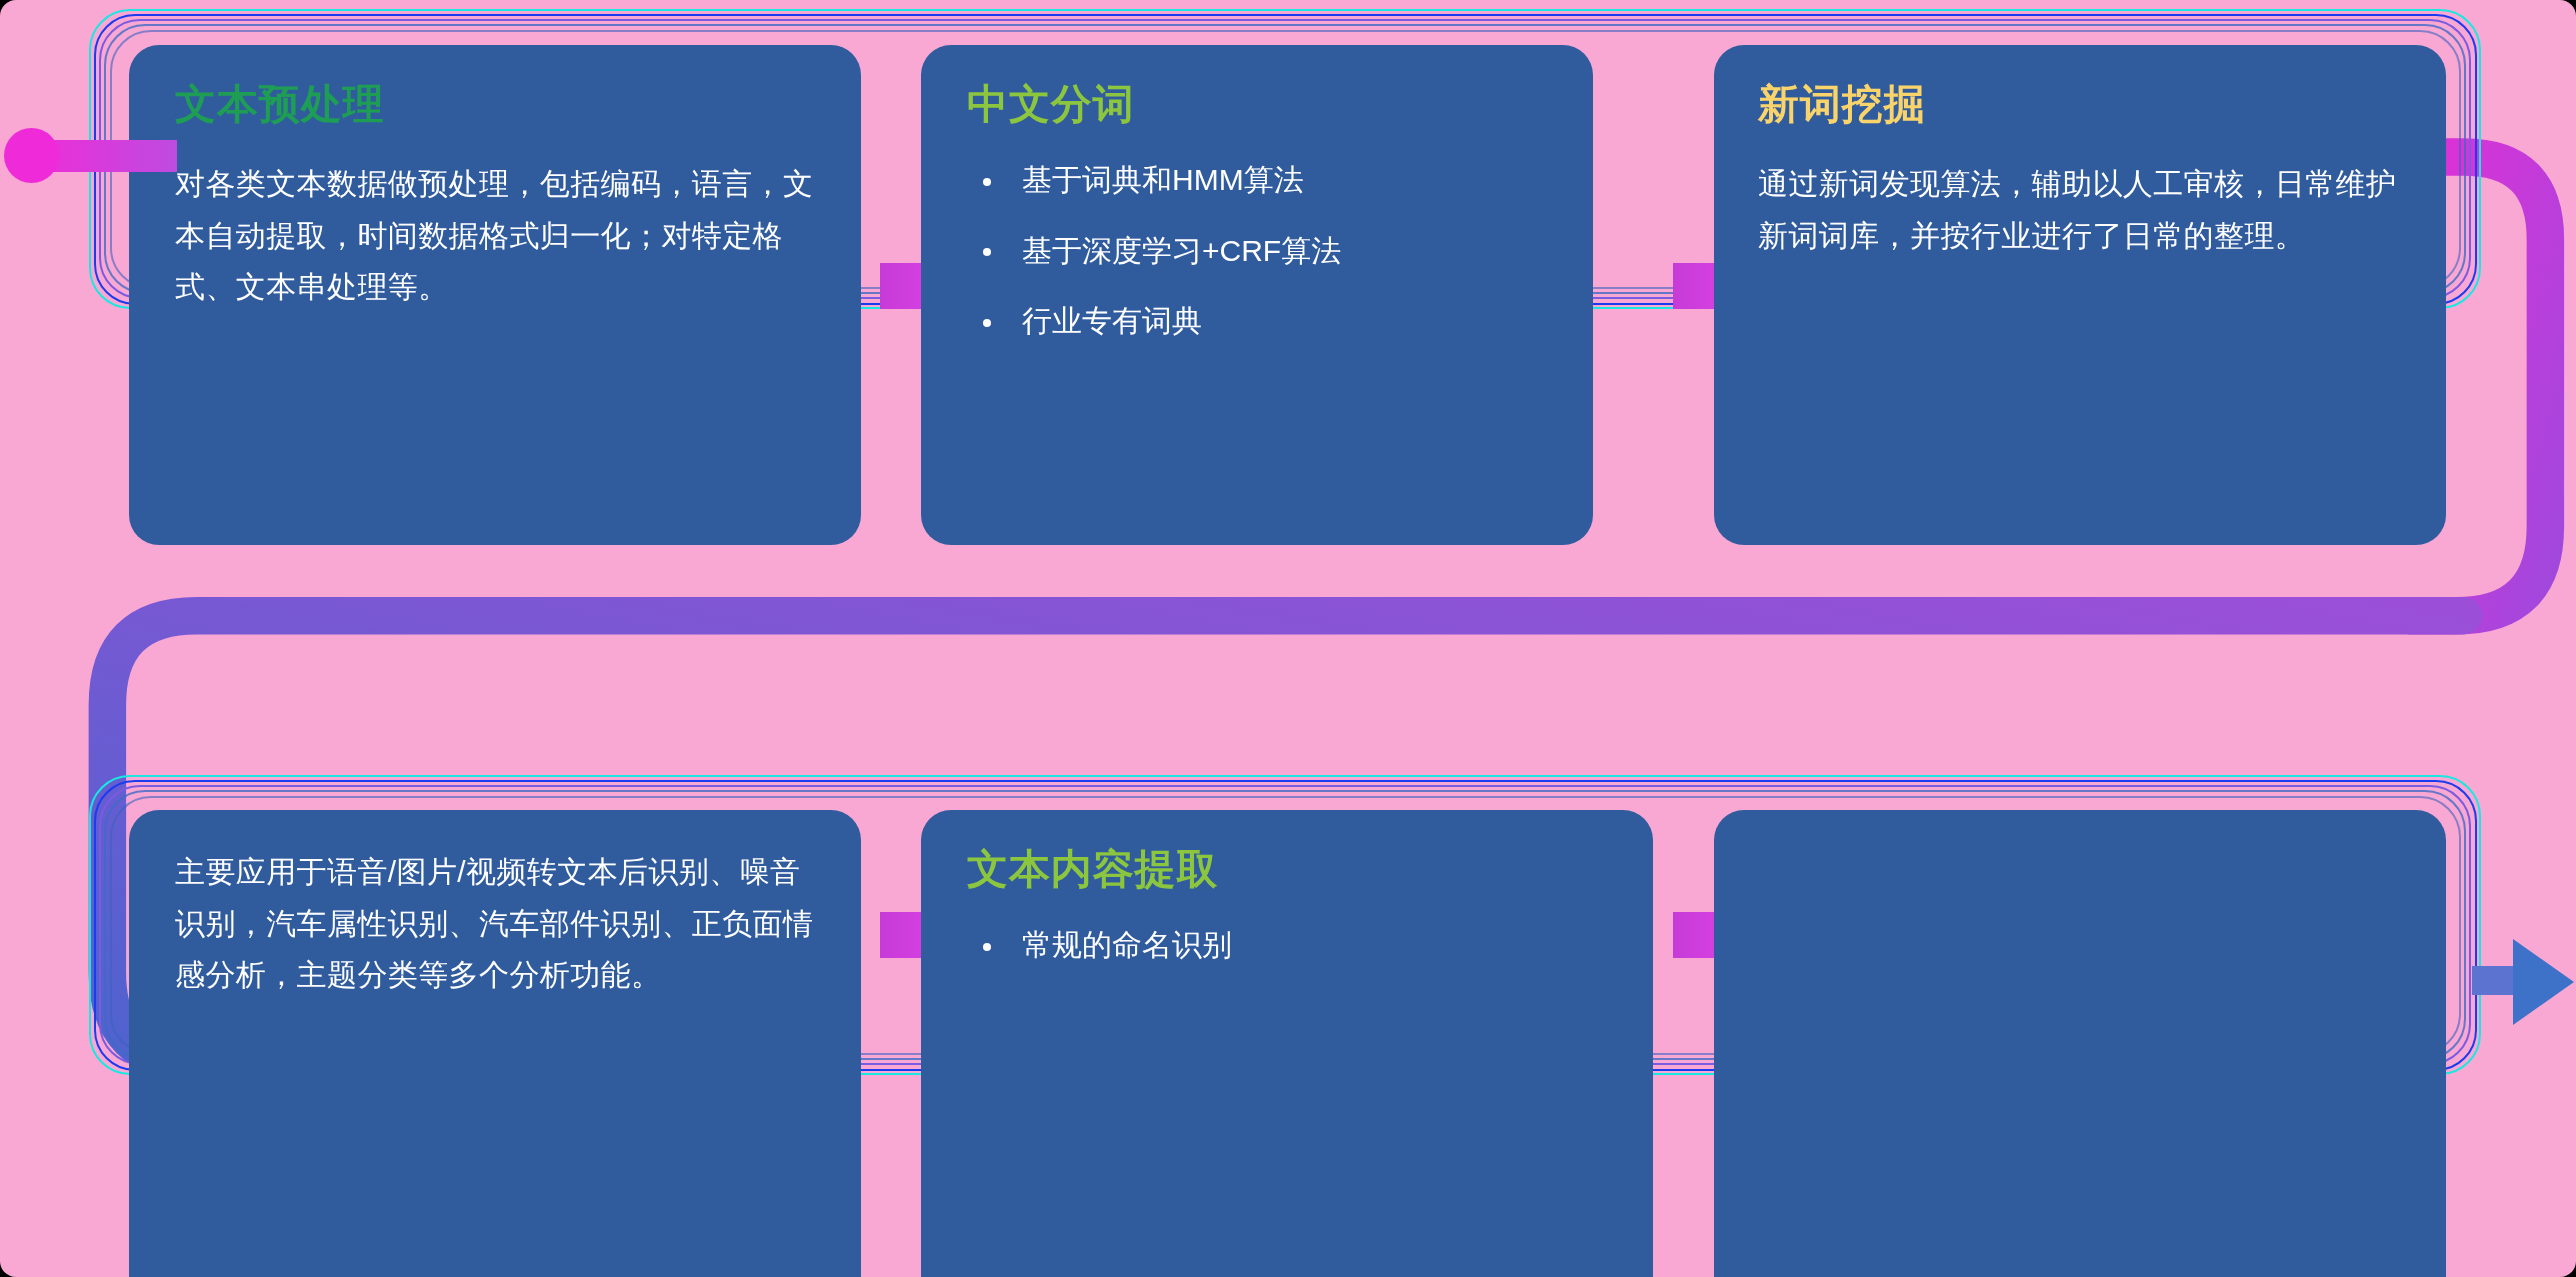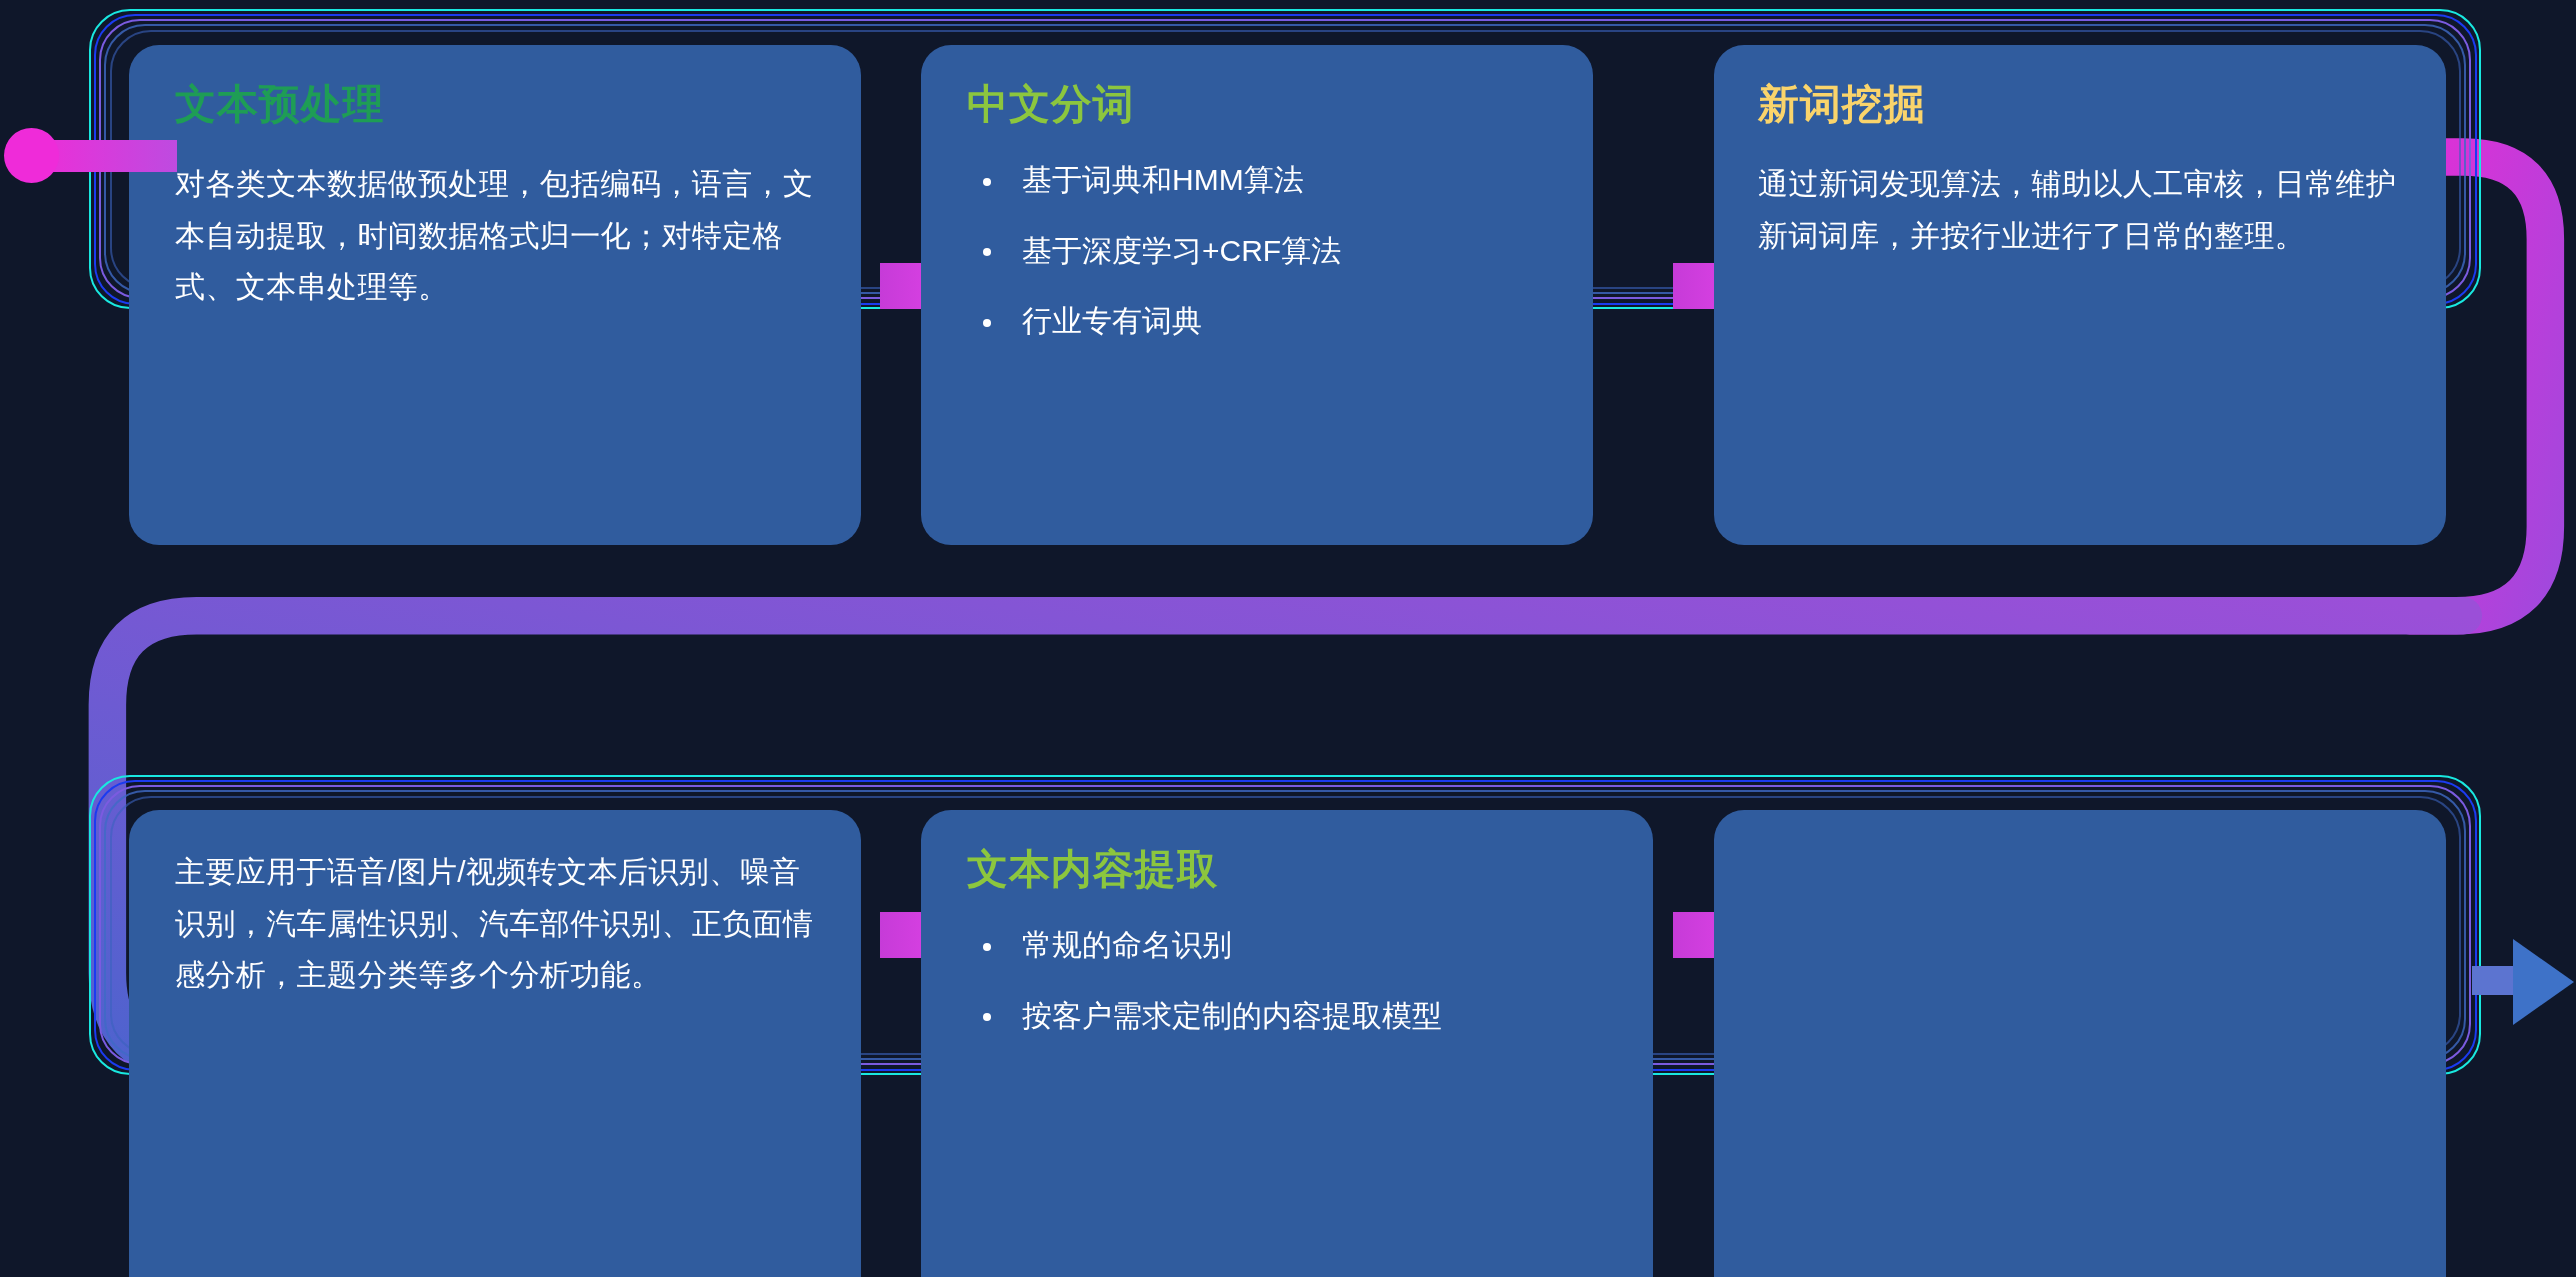--- a/index.html
+++ b/index.html
@@ -7,21 +7,22 @@
   html, body {
     width:2576px; height:1277px;
     background:#000000;
     font-family:"Liberation Sans","DejaVu Sans",sans-serif;
     overflow:hidden;
   }
 
   #stage {
     position:relative;
     width:2576px; height:1277px;
-    background:#0f172a;
+    background:#f9a8d4;
+    border-radius:16px;
   }
 
   
   .flow-svg {
     position:absolute; left:0; top:0;
     width:2576px; height:1277px;
     pointer-events:none;
     z-index:1;
   }
 
@@ -195,21 +196,20 @@
   <div class="card" style="left:129px; top:810px; width:732px; height:500px;">
     <div class="card-body">主要应用于语音/图片/视频转文本后识别、噪音识别，汽车属性识别、汽车部件识别、正负面情感分析，主题分类等多个分析功能。</div>
   </div>
 
   <div class="connector-tab" style="left:880px; top:912px;"></div>
 
   <div class="card" style="left:921px; top:810px; width:732px; height:500px;">
     <div class="card-title t-lime">文本内容提取</div>
     <ul class="bullets">
       <li>常规的命名识别</li>
-      <li>按客户需求定制的内容提取模型</li>
     </ul>
   </div>
 
   <div class="connector-tab" style="left:1673px; top:912px;"></div>
 
   <div class="card" style="left:1714px; top:810px; width:732px; height:500px;">
   </div>
 
   <div class="end-bar"></div>
   <div class="end-arrow"></div>

